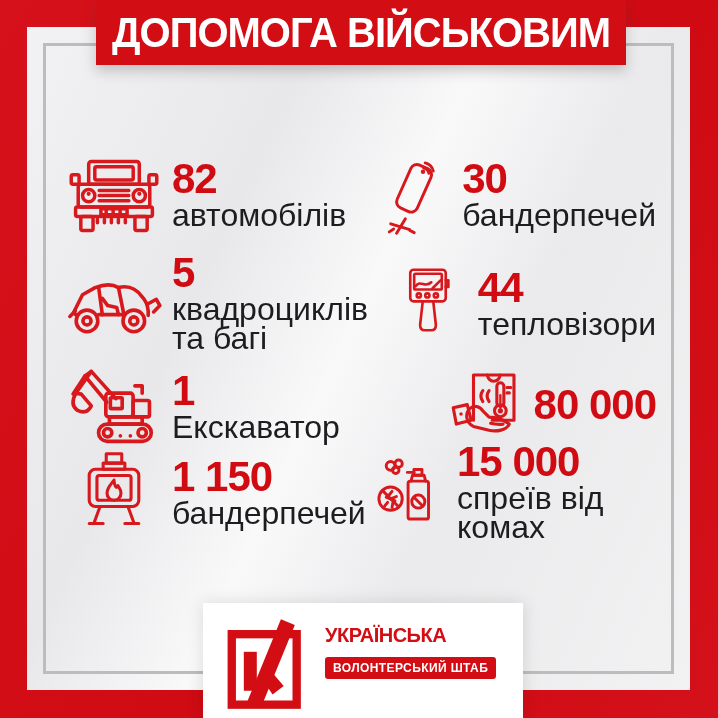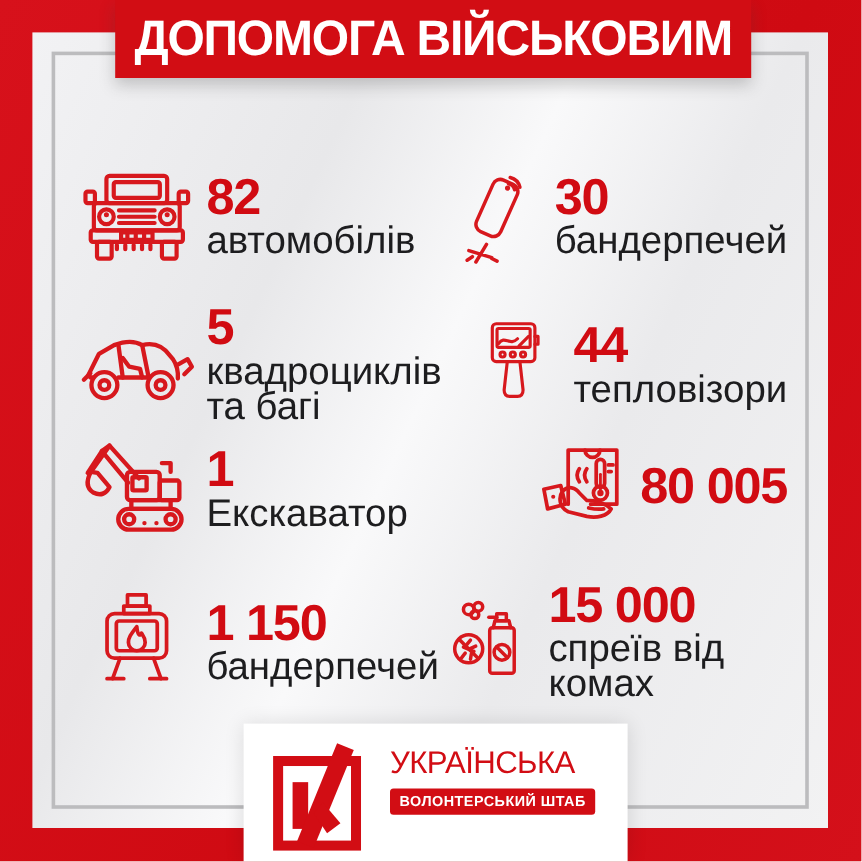--- a/index.html
+++ b/index.html
@@ -27,24 +27,24 @@
     background:#d20d14;
     box-shadow:0 6px 12px rgba(60,60,60,.25);
     display:flex;align-items:center;justify-content:center;
   }
   .banner .title{
     color:#ffffff;font-size:40px;font-weight:700;letter-spacing:-1px;
     transform:scaleY(1.04);white-space:nowrap;
   }
   
   .row{position:absolute;left:64px;width:592px;display:flex;}
-  .r1{top:127px;height:102px;}
+  .r1{top:142px;height:102px;}
   .r2{top:252px;height:100px;}
   .r3{top:356px;height:98px;}
-  .r4{top:482px;height:102px;}
+  .r4{top:440px;height:102px;}
   .cell{display:flex;align-items:center;width:295px;}
   .cell.right{width:297px;justify-content:flex-end;}
   .icon-box{
     width:100px;height:100px;flex:0 0 100px;
     display:flex;align-items:center;justify-content:center;
   }
   .cell.right .icon-box{width:96px;flex:0 0 96px;}
   .txt{margin-left:8px;}
   .cell.right .txt{margin-left:2px;}
   .num{
@@ -57,21 +57,21 @@
   svg.st{stroke:#d7181d;fill:none;stroke-width:4;stroke-linecap:round;stroke-linejoin:round;}
   svg.st .fil{fill:#d7181d;stroke:none;}
   
   .logo-card{
     position:absolute;left:203px;top:603px;width:320px;height:115px;
     background:#ffffff;box-shadow:0 0 16px rgba(0,0,0,.12);
   }
   .k-logo{position:absolute;left:22px;top:8px;}
   .org{position:absolute;left:122px;top:18px;}
   .org-line{
-    color:#d20d14;font-size:26px;font-weight:400;line-height:29px;
+    color:#d20d14;font-size:20px;font-weight:700;line-height:29px;
     letter-spacing:-0.5px;transform-origin:left;white-space:nowrap;
   }
   .org-badge{
     display:inline-block;margin-top:7px;background:#d20d14;color:#ffffff;
     font-size:12px;font-weight:700;letter-spacing:.4px;line-height:12px;
     padding:5px 8px;border-radius:3px;white-space:nowrap;
   }
 </style>
 </head>
 <body>
@@ -208,21 +208,21 @@
           <circle class="fil" cx="68.5" cy="50" r="3.4"></circle>
           <path d="M68.5,46 V30" stroke-width="3"></path>
           <path d="M77,20 h5 M77,27 h3"></path>
           <path d="M28,48 C34,42 42,44 46,50 L54,58 C64,58 74,62 80,67 C76,75 64,77 54,75 L34,70 C25,66 23,55 28,48 Z"></path>
           <path d="M56,66 q9,2 16,1"></path>
           <path d="M8,46 L26,42 L31,62 L12,67 Z"></path>
           <circle class="fil" cx="18" cy="54" r="2.2"></circle>
         </svg>
       </div>
       <div class="txt">
-        <div class="num">80 005</div>
+        <div class="num">80 000</div>
       </div>
     </div>
   </div>
 
   <div class="row r4">
     <div class="cell">
       <div class="icon-box">
         <svg class="st" width="62" height="88" viewBox="0 0 80 100">
           <rect x="30" y="2" width="20" height="12"></rect>
           <rect x="26" y="14" width="28" height="8"></rect>

